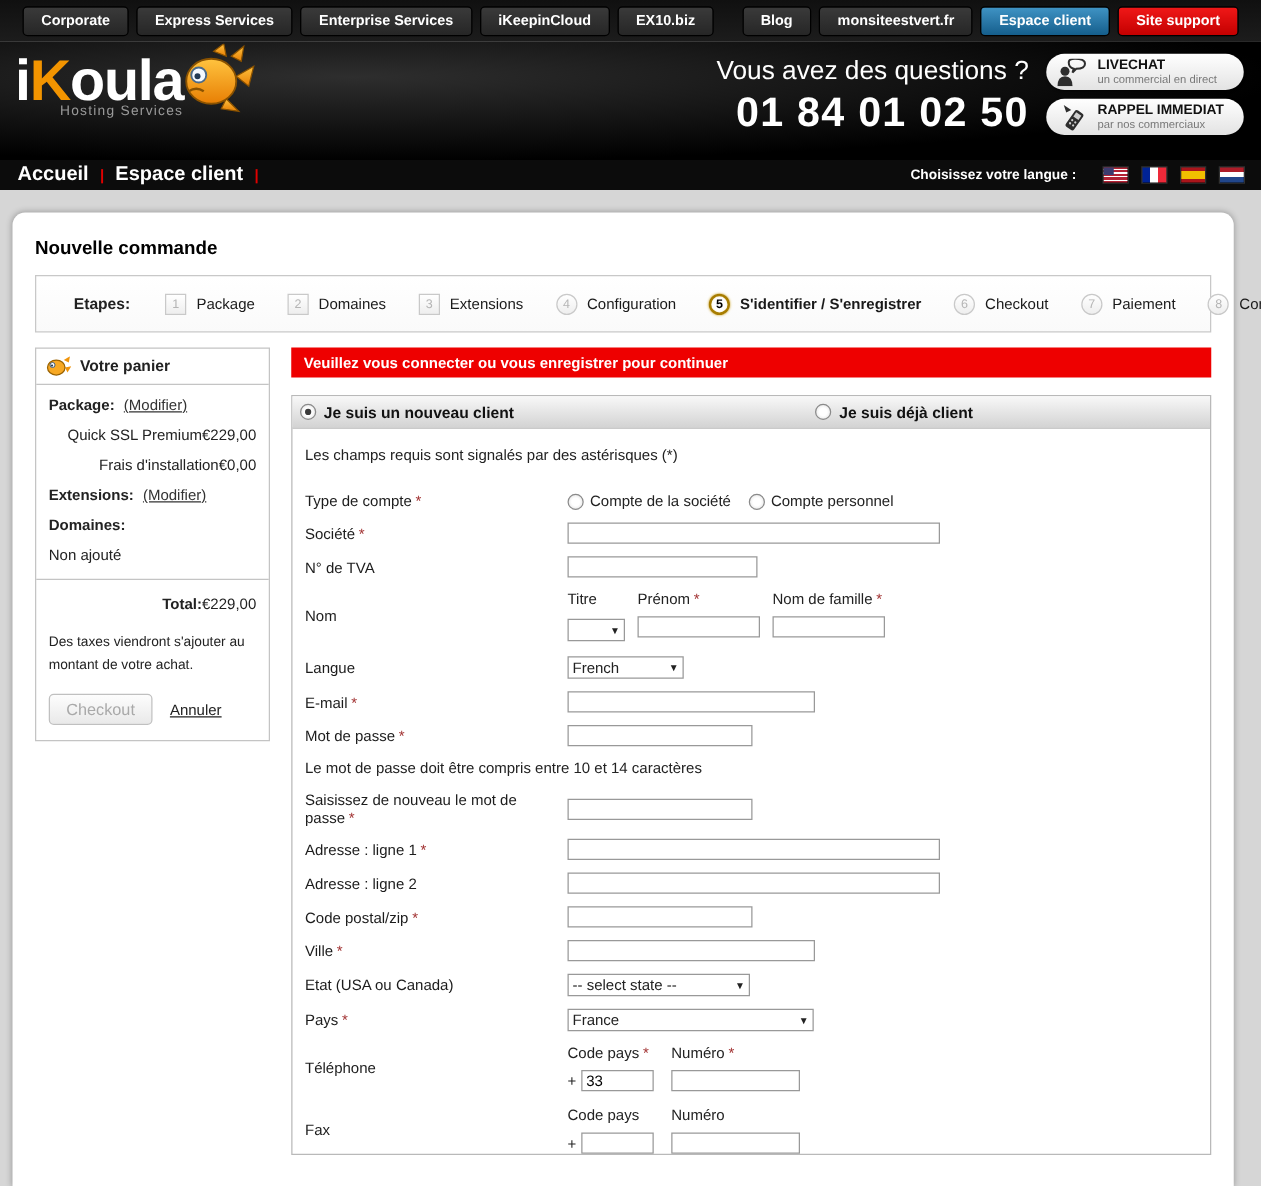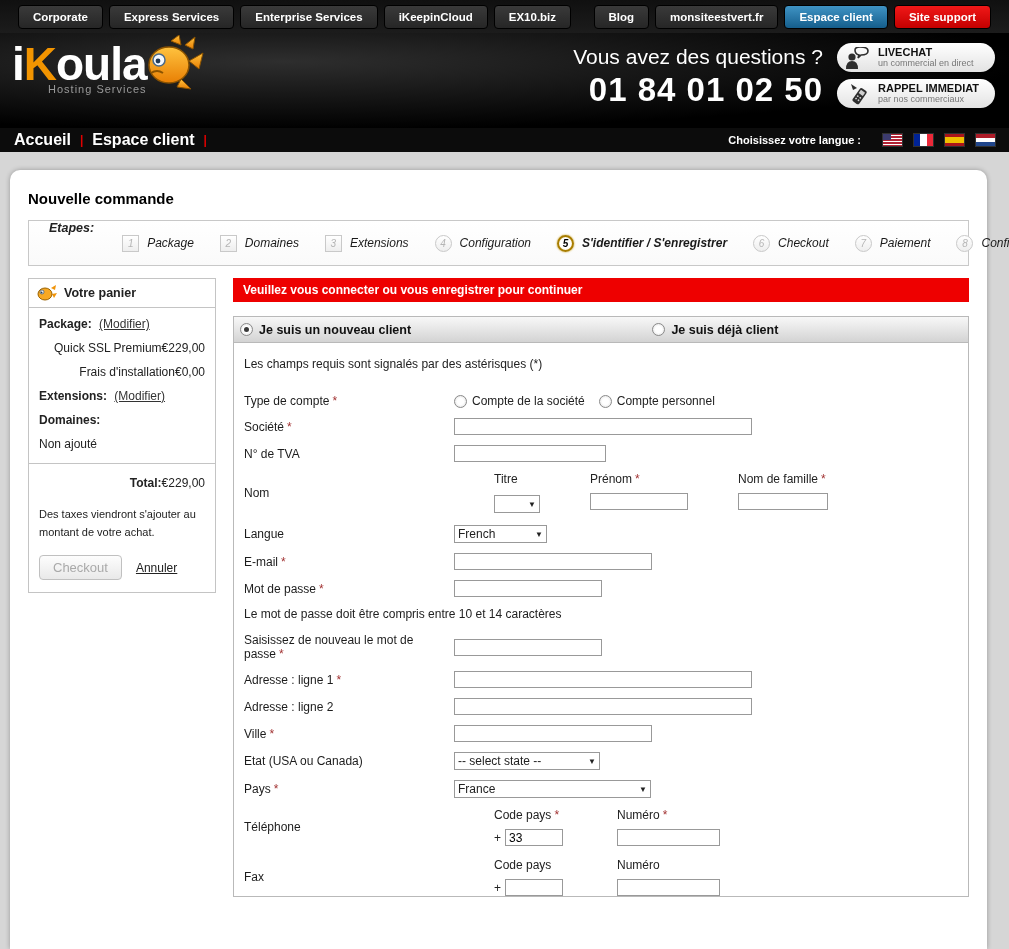--- a/index.html
+++ b/index.html
@@ -53,21 +53,21 @@
   .flag-es { background:linear-gradient(#aa151b 0 25%,#f1bf00 25% 75%,#aa151b 75% 100%); }
   .flag-nl { background:linear-gradient(#ae1c28 0 33%,#fff 33% 66%,#21468b 66% 100%); }
 
   
   .card { margin:18px 10px 0 10px; width:977px; height:779px; background:#fff;
           border-radius:10px 10px 0 0; box-shadow:0 0 5px rgba(0,0,0,.3); padding:20px 18px 0 18px; }
   .page-title { font-size:15px; font-weight:bold; color:#000; margin-bottom:13px; }
 
   
   .steps { border:1px solid #c8c8c8; background:linear-gradient(#ffffff,#fafafa);
-           height:46px; display:flex; padding:0 20px;font-style:italic; }
+           height:46px; display:flex; align-items:center; padding:0 30px; }
   .steps-label { font-weight:bold; font-size:12.5px; margin-right:28px; }
   .step { display:flex; align-items:center; margin-right:26px; cursor:pointer; }
   .badge { width:17px; height:17px; display:inline-flex; align-items:center; justify-content:center;
            font-size:10px; color:#b5b5b5; border:1px solid #c9c9c9; margin-right:8px;
            background:linear-gradient(#fff,#eee); }
   .badge.circle { border-radius:50%; }
   .step.active .badge { border:2px solid #a87d00; color:#000; font-weight:bold;
            background:radial-gradient(#fff 55%, #f4e3b0); box-shadow:0 0 2px #c79a10; }
   .step-label { font-size:12px; color:#1a1a1a; white-space:nowrap; }
   .step.active .step-label { font-weight:bold; }
@@ -116,21 +116,21 @@
   .req { color:#a23333; margin-left:3px; }
   .ti { height:17px; border:1px solid #999; background:#fff; font-family:inherit;
         font-size:12px; padding:0 3px; }
   .sel { height:18px; border:1px solid #999; background:#fff; display:inline-flex;
          align-items:center; justify-content:space-between; padding:0 3px; cursor:pointer; }
   .sel-arr { font-size:8px; color:#222; margin-left:6px; }
   .ropts { display:flex; align-items:center; }
   .ropts .radio { margin-right:5px; }
   .ropt-label { margin-right:14px; }
   .grp { display:flex; }
-  .gcol { margin-right:10px;margin-left:40px; }
+  .gcol { margin-right:10px; }
   .glabel { margin-bottom:7px; white-space:nowrap; }
   .phone-line { display:flex; align-items:center; }
   .plus { margin-right:4px; }
   .note2 { margin:2px 0 12px 0; }
   .tall { margin-bottom:12px; }
 </style>
 </head>
 <body>
 
 <div class="topbar">
@@ -393,20 +393,24 @@
           <div class="frow">
             <span class="flabel"><span>Adresse : ligne 1</span><span class="req">*</span></span>
             <input class="ti" style="width: 298px;">
           </div>
 
           <div class="frow">
             <span class="flabel">Adresse : ligne 2</span>
             <input class="ti" style="width: 298px;">
           </div>
 
+          <div class="frow">
+            <span class="flabel"><span>Code postal/zip</span><span class="req">*</span></span>
+            <input class="ti" style="width: 148px;">
+          </div>
 
           <div class="frow">
             <span class="flabel"><span>Ville</span><span class="req">*</span></span>
             <input class="ti" style="width: 198px;">
           </div>
 
           <div class="frow">
             <span class="flabel">Etat (USA ou Canada)</span>
             <div class="sel" style="width:146px">
               <span>-- select state --</span>

